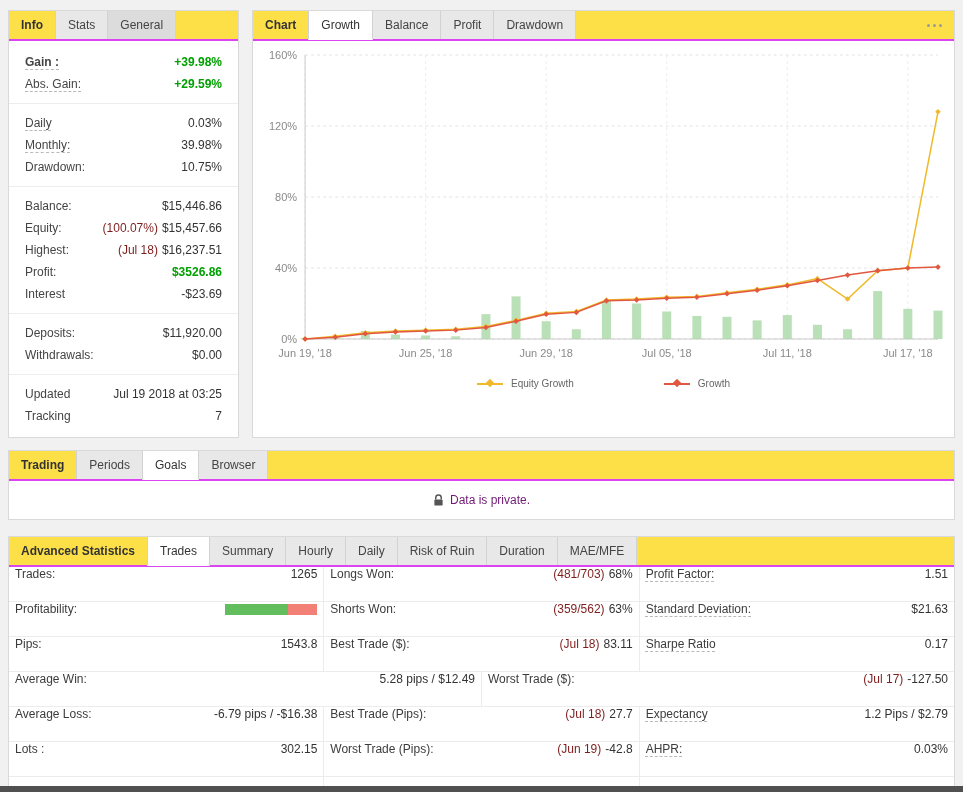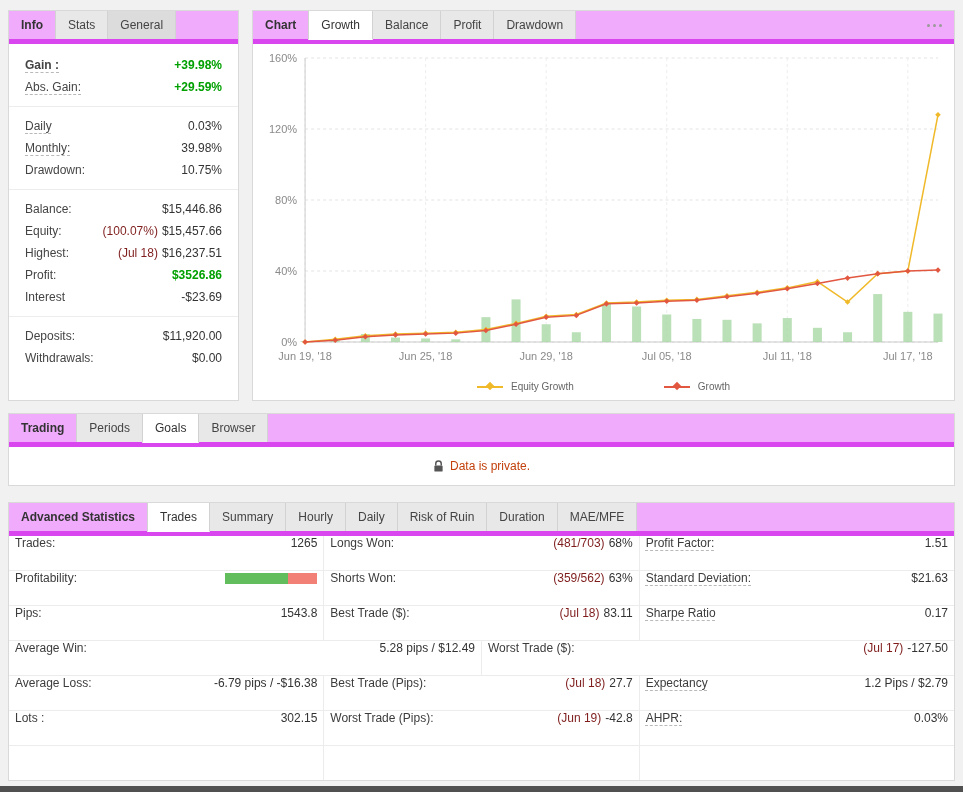--- a/index.html
+++ b/index.html
@@ -8,21 +8,21 @@
     background:#f1f1f1;color:#333;
     font-family:"Liberation Sans",sans-serif;font-size:12px;
   }
   .page{padding:10px 8px 0}
   .panel{background:#fff;border:1px solid #d9d9d9}
   .top-row{display:flex;gap:13px;align-items:stretch}
   .info-panel{width:229px;flex:none}
   .chart-panel{flex:1;min-width:0}
 
   
-  .tabbar{display:flex;align-items:stretch;background:#f0abfc;border-bottom:5px solid #d946ef;height:28px}
+  .tabbar{display:flex;align-items:stretch;background:#fde047;border-bottom:2px solid #d946ef;height:28px}
   .tab-title{font-weight:bold;padding:0 12px;line-height:28px;color:#333;white-space:nowrap}
   .tab{padding:0 12px;line-height:28px;background:#e8e8e8;border-left:1px solid #d2d2d2;border-right:1px solid #d2d2d2;margin-right:-1px;color:#444;cursor:pointer;white-space:nowrap}
   .tab.active{background:#fff;border-bottom:1px solid #fff;margin-bottom:-1px;z-index:1;color:#333}
   .tab.pressed{background:#dcdcdc}
   .tab-fill{flex:1}
   .menu-dots{display:flex;gap:3px;align-items:center;padding:0 12px;cursor:pointer}
   .menu-dots i{width:3px;height:3px;border-radius:50%;background:#9a9a9a}
 
   
   .info-content{padding:2px 0}
@@ -44,21 +44,21 @@
   .legend-item{display:flex;align-items:center;gap:8px}
   .legend-label{color:#666;font-size:10px}
   .legend-marker{position:relative;width:26px;height:9px}
   .legend-marker .line{position:absolute;left:0;right:0;top:4px;height:2px;background:var(--c)}
   .legend-marker .diamond{position:absolute;left:10px;top:1px;width:6px;height:6px;transform:rotate(45deg);background:var(--c)}
   .legend-marker.eq{--c:var(--equity-line,#f0b929)}
   .legend-marker.gr{--c:var(--growth-line,#e25740)}
 
   
   .mid-panel{margin-top:12px}
-  .private-row{display:flex;align-items:center;justify-content:center;gap:6px;height:38px;background:#fff;color:#c2410c}
+  .private-row{display:flex;align-items:center;justify-content:center;gap:6px;height:38px;background:#fff;color:#701a75}
 
   
   .stats-panel{margin-top:16px}
   .srow{display:flex;border-bottom:1px solid #ececec}
   .srow:last-child{border-bottom:none}
   .scell{flex:1;display:flex;justify-content:space-between;align-items:flex-start;padding:0 6px;height:34px;border-right:1px solid #ececec;min-width:0}
   .scell:last-child{border-right:none}
   .slbl{color:#3c3c3c;white-space:nowrap}
   .sval{text-align:right;white-space:nowrap}
   .pbar{display:inline-flex;width:92px;height:11px;overflow:hidden;vertical-align:middle}
@@ -129,20 +129,30 @@
           </div>
         </div>
         <div class="igroup">
           <div class="irow">
             <span class="ilbl">Deposits:</span>
             <span class="ival">$11,920.00</span>
           </div>
           <div class="irow">
             <span class="ilbl">Withdrawals:</span>
             <span class="ival">$0.00</span>
+          </div>
+        </div>
+        <div class="igroup">
+          <div class="irow">
+            <span class="ilbl">Updated</span>
+            <span class="ival">Jul 19 2018 at 03:25</span>
+          </div>
+          <div class="irow">
+            <span class="ilbl">Tracking</span>
+            <span class="ival">7</span>
           </div>
         </div>
       </div>
     </section>
 
     <section class="panel chart-panel">
       <div class="tabbar">
         <span class="tab-title">Chart</span>
         <span class="tab active">Growth</span>
         <span class="tab">Balance</span>

